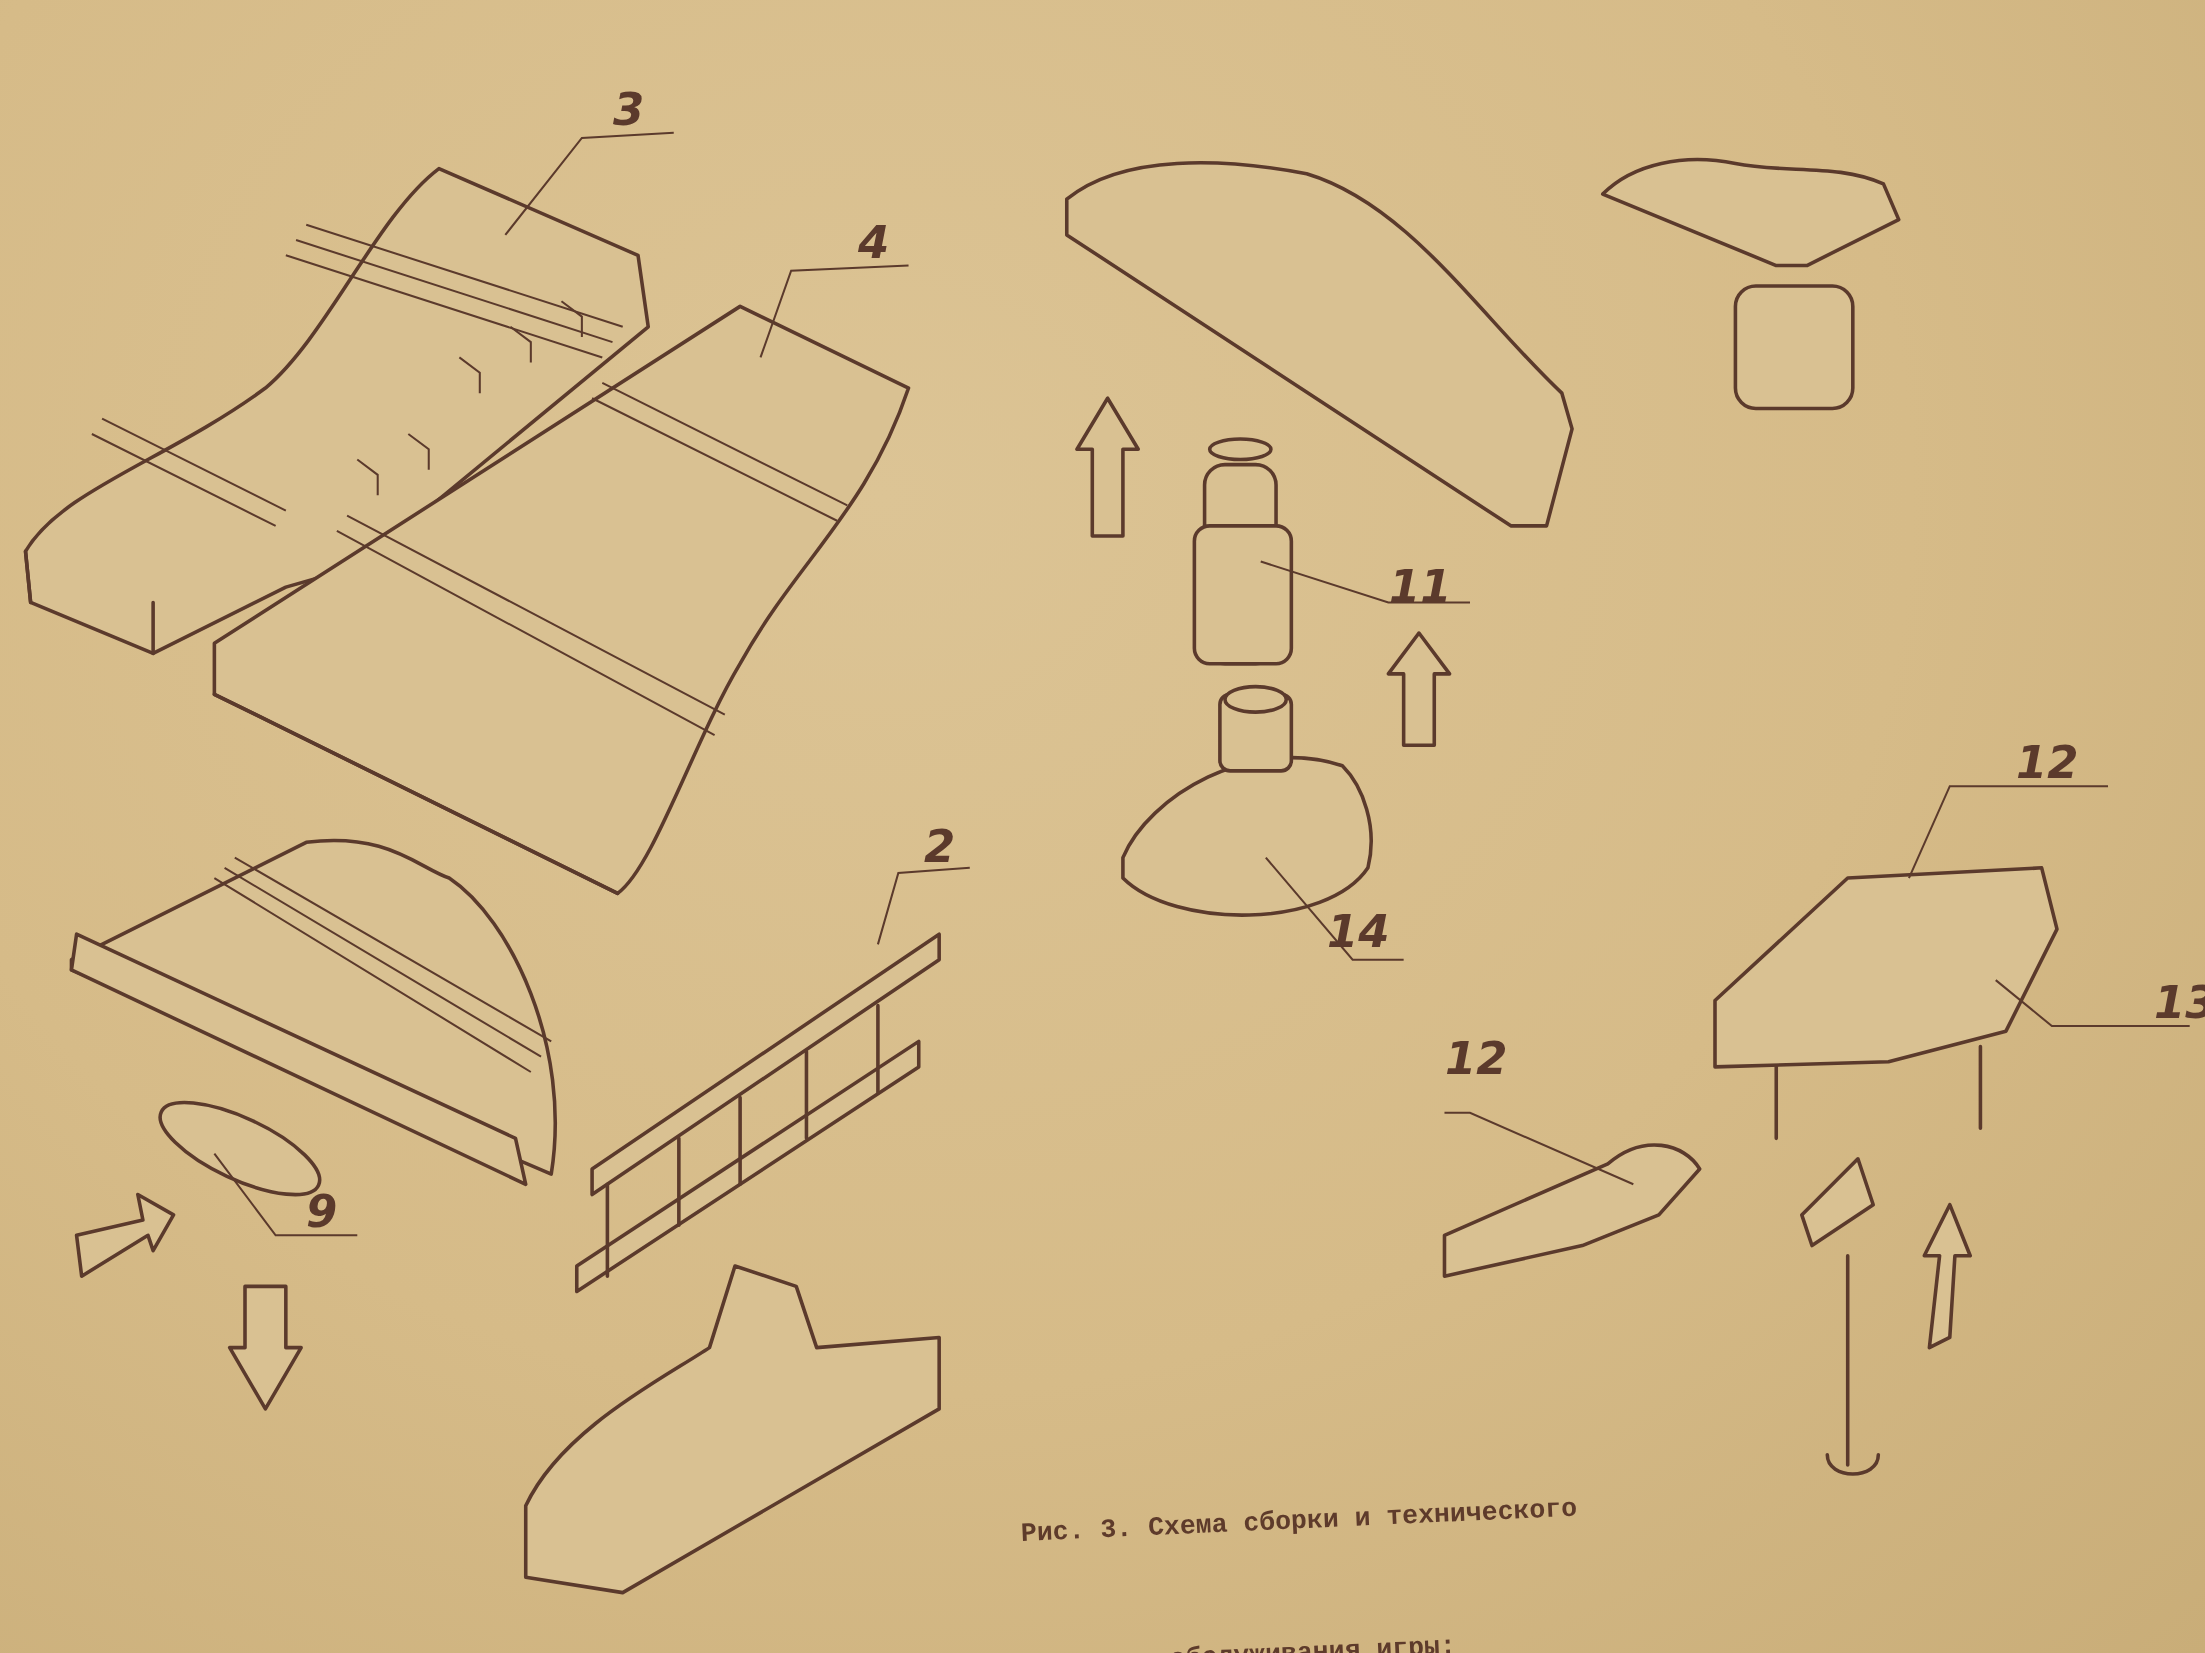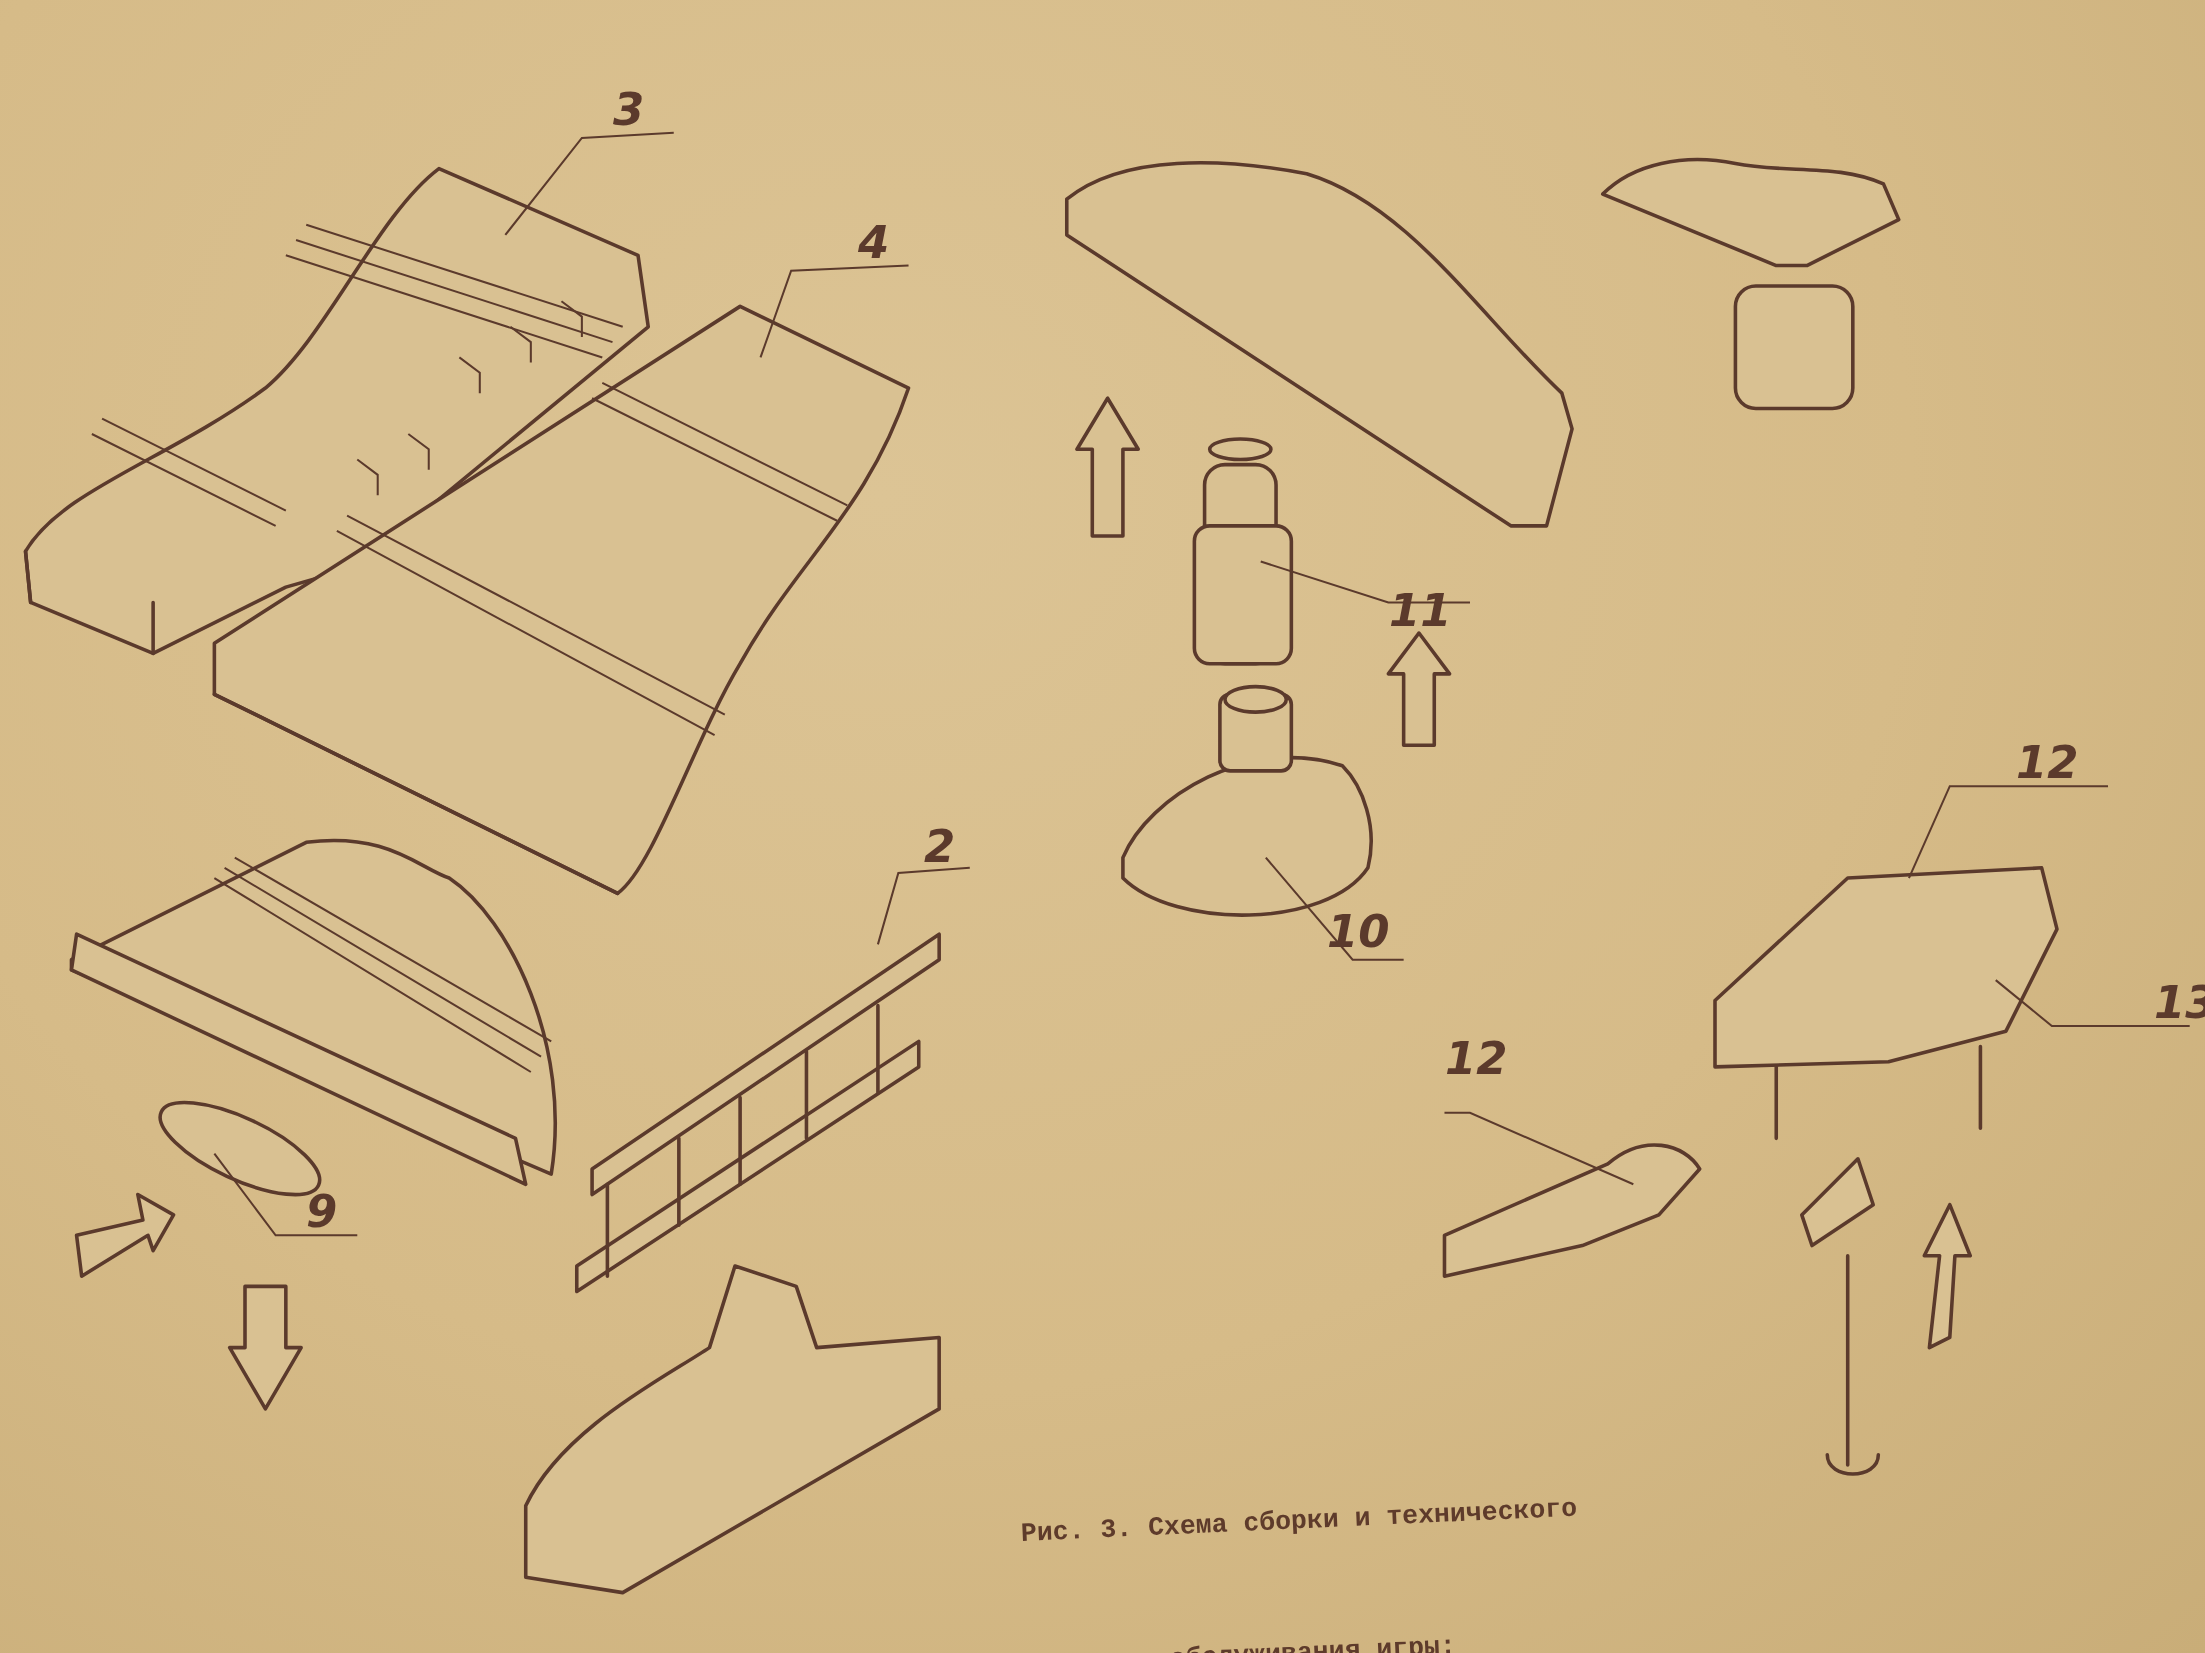--- a/index.html
+++ b/index.html
@@ -99,22 +99,22 @@
     <path class="thin" d="M3740 1720 L3820 1540 L4130 1540"></path>
     <path class="thin" d="M3200 2320 L2880 2180 L2830 2180"></path>
     <path class="thin" d="M3910 1920 L4020 2010 L4290 2010"></path>
   </g>
 </svg>
 
 <div class="lbl" style="left:613px;top:87px;">3</div>
 <div class="lbl" style="left:858px;top:220px;">4</div>
 <div class="lbl" style="left:924px;top:824px;">2</div>
 <div class="lbl" style="left:306px;top:1189px;">9</div>
-<div class="lbl" style="left:1389px;top:588px;">11</div>
-<div class="lbl" style="left:1327px;top:909px;">10</div>
+<div class="lbl" style="left:1389px;top:564px;">11</div>
+<div class="lbl" style="left:1327px;top:909px;">14</div>
 <div class="lbl" style="left:2016px;top:740px;">12</div>
 <div class="lbl" style="left:1445px;top:1036px;">12</div>
 <div class="lbl" style="left:2154px;top:980px;">13</div>
 
 <div class="caption">
   <div>Рис. 3. Схема сборки и технического</div>
   <div class="cap-indent">обслуживания игры:</div>
   
   
   

